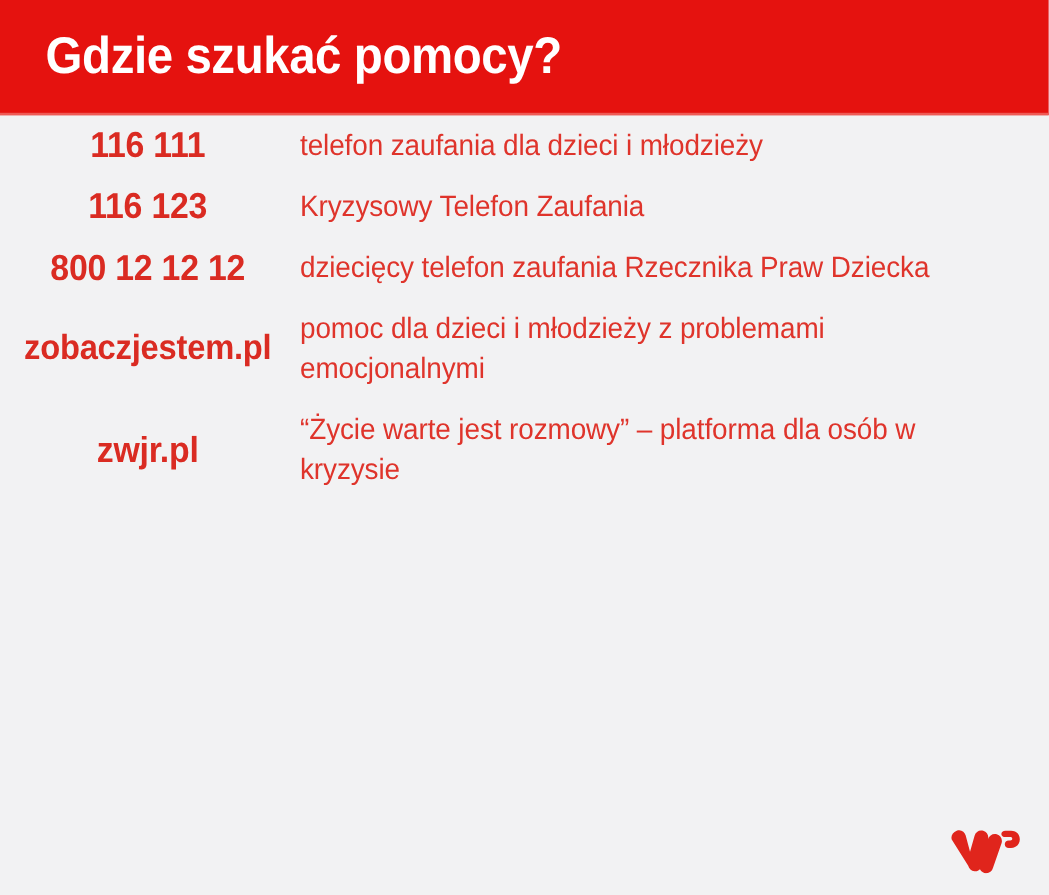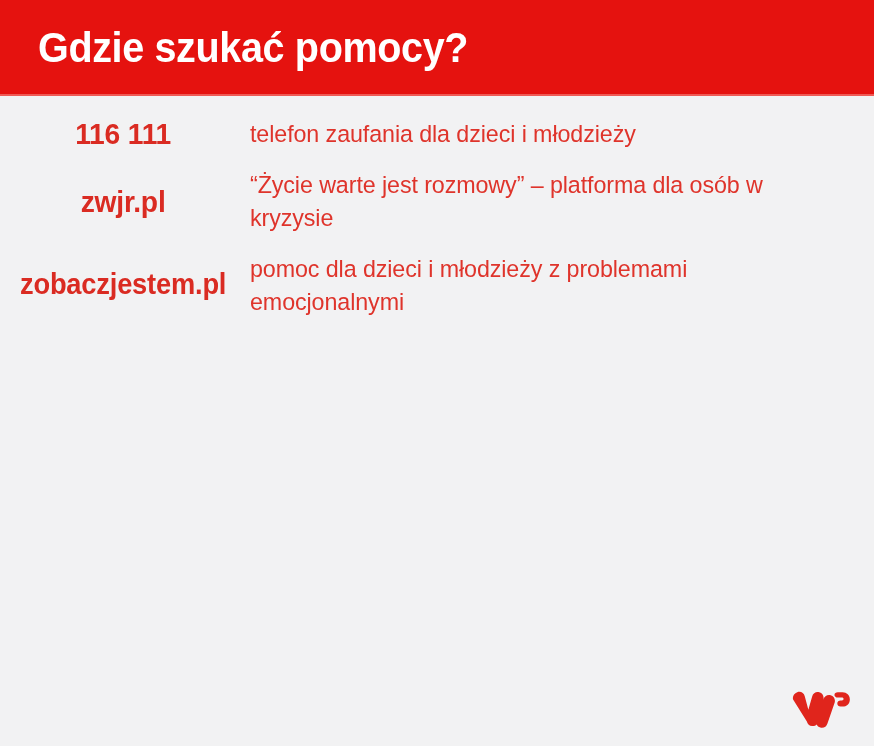--- a/index.html
+++ b/index.html
@@ -44,21 +44,21 @@
     letter-spacing: -0.4px;
     line-height: 1;
     transform: scaleX(0.92);
     transform-origin: left center;
     white-space: nowrap;
   }
 
   
   .help-list {
     flex: 1 1 auto;
-    padding: 12px 10px 0 0;
+    padding: 0 10px 0 0;
     box-sizing: border-box;
   }
 
   .help-row {
     display: flex;
     align-items: center;
     width: 100%;
     box-sizing: border-box;
     padding: 9px 0;
   }
@@ -118,32 +118,40 @@
     <div class="header-title">Gdzie szukać pomocy?</div>
   </div>
 
   <div class="help-list">
 
     <div class="help-row">
       <div class="row-contact">116 111</div>
       <div class="row-desc">telefon zaufania dla dzieci i młodzieży</div>
     </div>
 
-
+    <div class="help-row">
+      <div class="row-contact">116 123</div>
+      <div class="row-desc">Kryzysowy Telefon Zaufania</div>
+    </div>
 
 
 
     <div class="help-row">
-      <div class="row-contact">zwjr.pl</div>
-      <div class="row-desc">“Życie warte jest rozmowy” – platforma dla osób w kryzysie</div>
+      <div class="row-contact">800 12 12 12</div>
+      <div class="row-desc">dziecięcy telefon zaufania Rzecznika Praw Dziecka</div>
     </div>
 
     <div class="help-row">
       <div class="row-contact is-long">zobaczjestem.pl</div>
       <div class="row-desc">pomoc dla dzieci i młodzieży z problemami emocjonalnymi</div>
+    </div>
+
+    <div class="help-row">
+      <div class="row-contact">zwjr.pl</div>
+      <div class="row-desc">“Życie warte jest rozmowy” – platforma dla osób w kryzysie</div>
     </div>
 
   </div>
 
   <div class="footer-bar">
     <svg class="wp-logo" viewBox="0 0 116 80" aria-hidden="true">
       <path fill="#e0251c" d="M10.5 8.5c6.8-2.6 13.2 1.3 15 8l7.2 27.2 7.6-26.9c1.8-6.4 7.9-9.9 14.4-8.1 6.4 1.8 9.7 8 8 14.3l-7.5 26.9 7.7-27.4c1.8-6.4 8-10 14.4-8.2 6.4 1.8 9.9 8.2 8.1 14.6L70.9 70.8C69.1 77.2 63 80.7 56.6 78.9c-3.4-.9-5.9-3.2-7.3-6.1-2.2 2.4-5.5 3.7-9.1 3.3-5.4-.6-9.2-4.4-10.5-9.3L2.2 23.1C.4 16.7 4.1 11 10.5 8.5z"></path>
       <path fill="#e0251c" d="M86.2 8.6h14.9c8.3 0 14.6 5.7 14.6 14.2 0 8.6-6.3 14.4-14.6 14.4h-3.9c-3.8 0-6.6-2.6-6.6-6.2 0-3.5 2.8-6.1 6.6-6.1h2.7c1.9 0 3.2-1.1 3.2-2.9s-1.3-2.9-3.2-2.9h-8.2c-3.9 0-6.8-2.4-6.8-5.3s2.7-5.2 6.8-5.2z"></path>
     </svg>
   </div>

